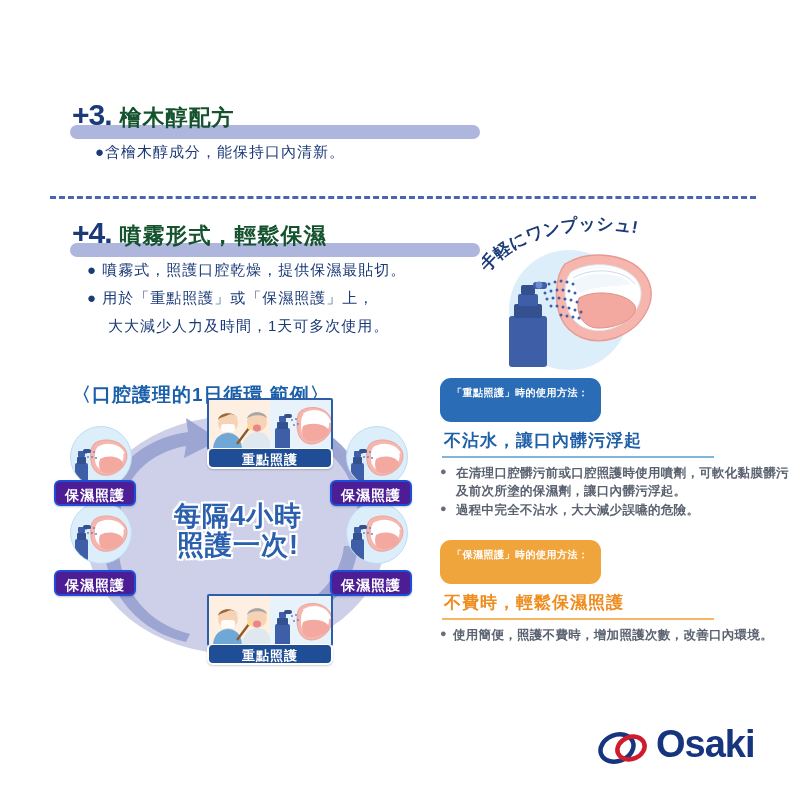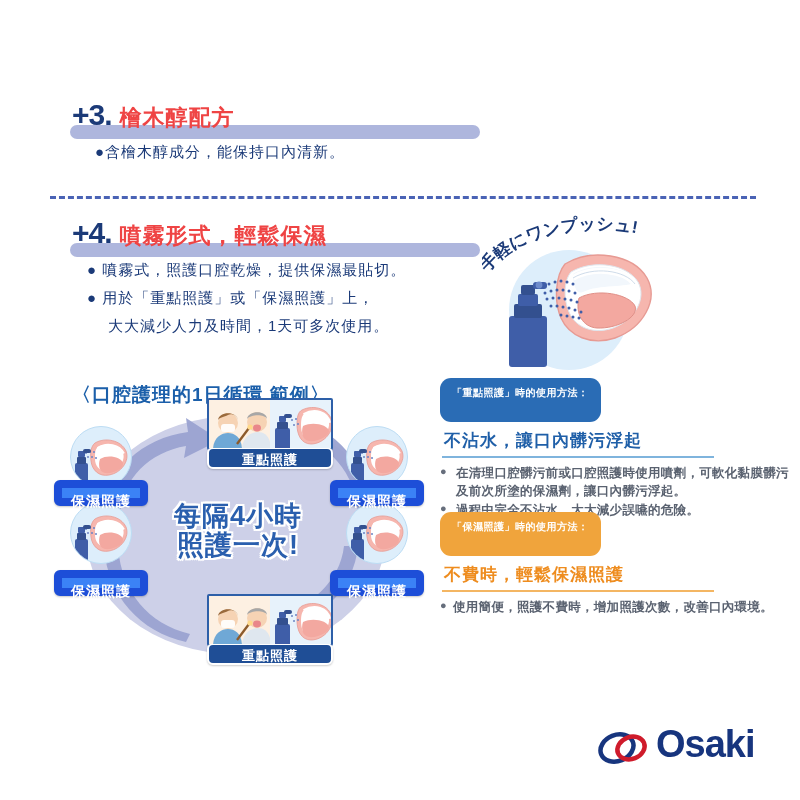--- a/index.html
+++ b/index.html
@@ -16,21 +16,21 @@
   .page{position:relative;width:800px;height:800px;}
 
   
   .sec-head{position:absolute;display:flex;align-items:flex-end;}
   .sec-head .plusnum{
     font-size:30px;font-weight:bold;color:#1b3a78;
     letter-spacing:-1px;line-height:1;
     position:relative;z-index:3;white-space:nowrap;
   }
   .sec-head .sec-title{
-    font-size:22px;font-weight:bold;color:#ef4444;
+    font-size:22px;font-weight:bold;color:#14532d;
     line-height:1;margin-left:8px;margin-bottom:1px;
     position:relative;z-index:3;white-space:nowrap;
     letter-spacing:1px;
   }
   .headbar{
     position:absolute;height:14px;border-radius:7px;
     background:#aeb6dd;z-index:1;
   }
 
   
@@ -91,21 +91,21 @@
     background:#ddeefb;border:1px solid #bcdcf3;overflow:hidden;z-index:4;
   }
   .c1{left:12px;top:28px;}
   .c2{left:12px;top:104px;}
   .c3{left:288px;top:28px;}
   .c4{left:288px;top:104px;}
 
   
   .pill{
     position:absolute;height:26px;line-height:26px;padding:0 9px;
-    background:#3b82f6;border:8px solid #1d4ed8;border-radius:6px;
+    background:#4c1d95;border:2px solid #1d4ed8;border-radius:6px;
     color:#fff;font-size:14px;font-weight:bold;letter-spacing:1px;
     white-space:nowrap;z-index:7;box-sizing:border-box;
     box-shadow:0 1px 2px rgba(0,0,0,.22);
   }
   .p1{left:-4px;top:82px;}
   .p2{left:-4px;top:172px;}
   .p3{left:272px;top:82px;}
   .p4{left:272px;top:172px;}
 
   
@@ -445,21 +445,21 @@
   <div class="panel" style="left:440px;top:378px;">
     <span class="tag tag-blue">「重點照護」時的使用方法：</span>
     <h4 class="h-blue">不沾水，讓口內髒污浮起</h4>
     <div class="rule rule-blue"></div>
     <ul>
       <li>在清理口腔髒污前或口腔照護時使用噴劑，可軟化黏膜髒污及前次所塗的保濕劑，讓口內髒污浮起。</li>
       <li>過程中完全不沾水，大大減少誤嚥的危險。</li>
     </ul>
   </div>
 
-  <div class="panel" style="left:440px;top:512px;">
+  <div class="panel" style="left:440px;top:540px;">
     <span class="tag tag-orange">「保濕照護」時的使用方法：</span>
     <h4 class="h-orange">不費時，輕鬆保濕照護</h4>
     <div class="rule rule-orange"></div>
     <ul>
       <li class="tight">使用簡便，照護不費時，增加照護次數，改善口內環境。</li>
     </ul>
   </div>
 
   <div class="logo">
     <svg width="58" height="44" viewBox="0 0 58 44">

